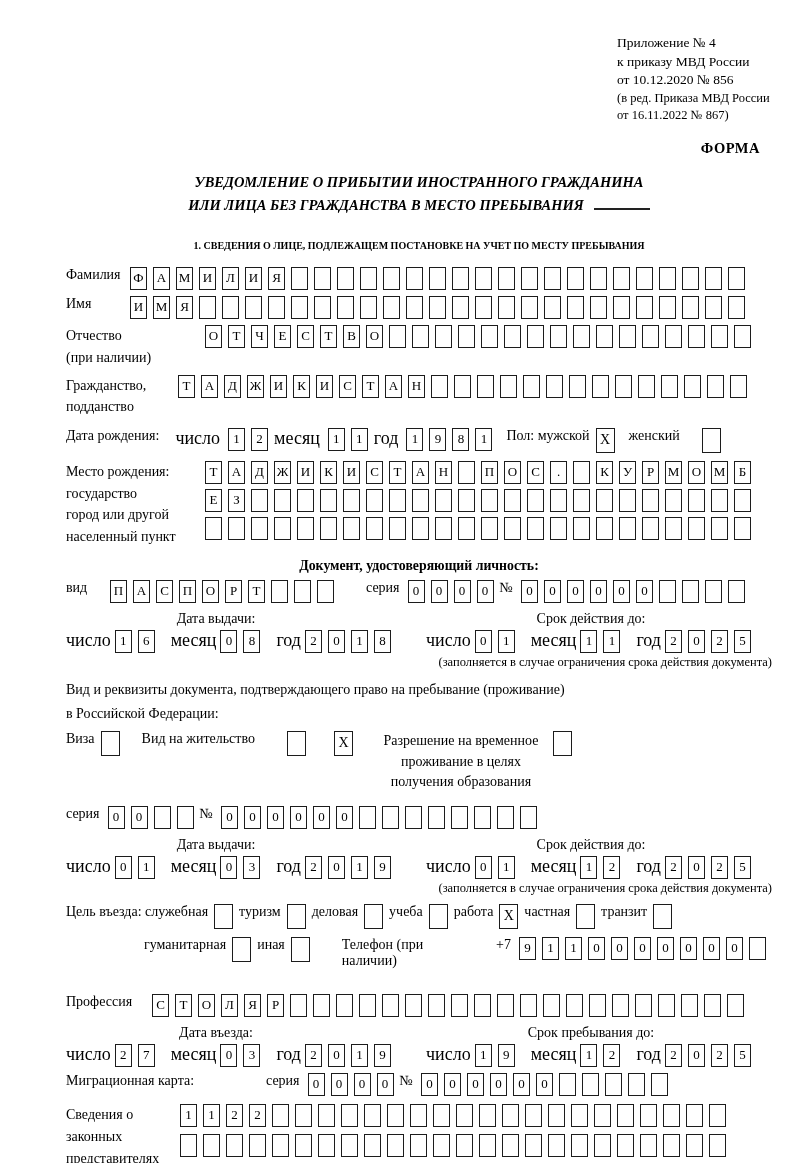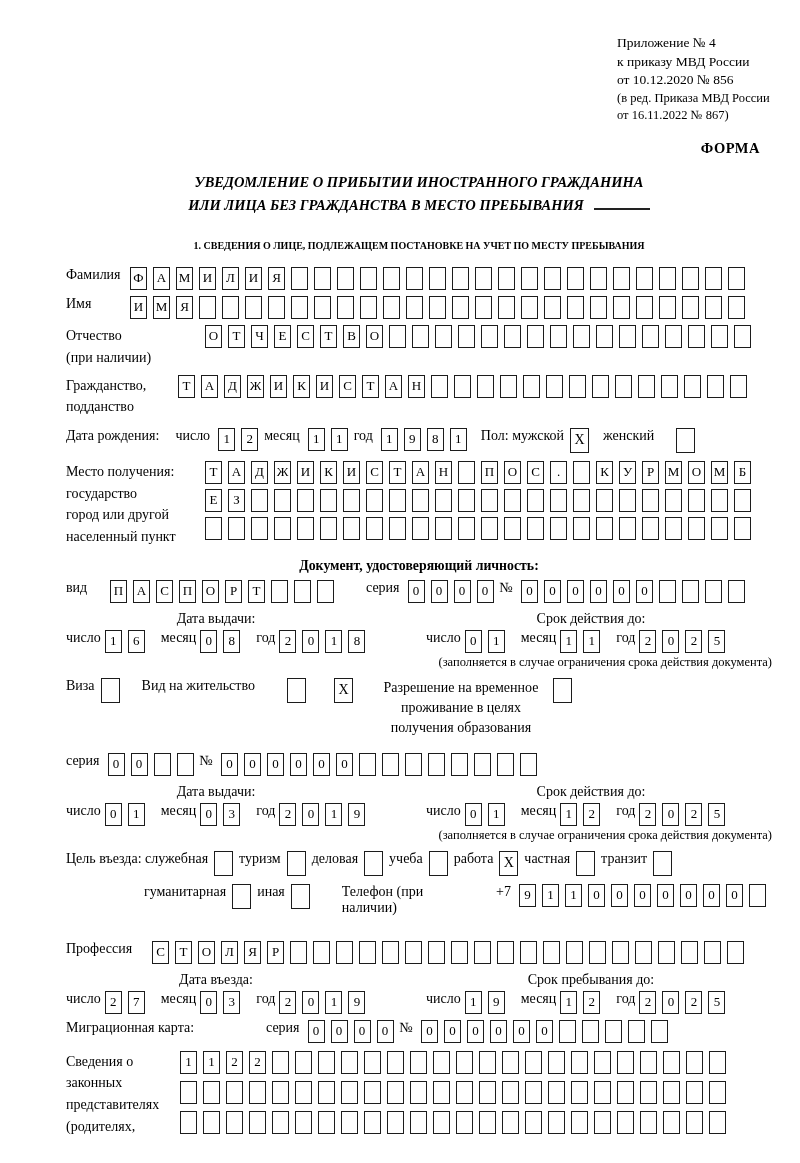--- a/index.html
+++ b/index.html
@@ -10,21 +10,21 @@
   .hdr { margin-left:551px; font-size:13.5px; line-height:1.38; }
   .hdr .small { font-size:12.5px; }
   .form-word { margin-left:551px; text-align:right; padding-right:12px; font-weight:bold; font-size:14.5px; margin-top:16px; letter-spacing:.5px; }
 
   .title { text-align:center; font-weight:bold; font-size:14.5px; line-height:1.55; margin-top:14px;font-style:italic; }
   .blank-line { display:inline-block; width:56px; border-bottom:2px solid #222; height:12px; margin-left:10px; }
 
   .sec-heading { font-weight:bold; font-size:10px; margin-top:24px; margin-bottom:16px; text-align:center; }
 
   .row { display:flex; align-items:flex-start; margin-bottom:6px; font-size:14px; }
-  .lbl { font-size:14px; }
+  .lbl { font-size:18px; }
   .lblw { flex:none; }
   .stack div { line-height:1.55; }
 
   .cells { font-size:0; white-space:nowrap; display:inline-block; vertical-align:top; }
   .cell { display:inline-block; width:17px; height:23px; border:1.6px solid #1c1c1c; margin-right:6px;
           text-align:center; font-size:13px; line-height:20px; vertical-align:top;
           font-family:"Liberation Serif","DejaVu Serif",serif; }
   .cb { display:inline-block; width:19px; height:25px; border:1.6px solid #1c1c1c; text-align:center;
         font-size:14px; line-height:22px; vertical-align:top; margin:0 6px; flex:none; }
 
@@ -111,21 +111,21 @@
     <span>Пол: мужской</span>
     <span class="cb">X</span>
     <span class="gap-s"></span>
     <span>женский</span>
     <span class="gap-m"></span>
     <span class="cb"></span>
   </div>
 
   <div class="row" style="margin-top:8px">
     <div class="lblw stack" style="width:139px">
-      <div>Место получения:</div>
+      <div>Место рождения:</div>
       <div>государство</div>
       <div>город или другой</div>
       <div>населенный пункт</div>
     </div>
     <div>
       <div class="cells" style="display:block;margin-bottom:5px"><span class="cell">Т</span><span class="cell">А</span><span class="cell">Д</span><span class="cell">Ж</span><span class="cell">И</span><span class="cell">К</span><span class="cell">И</span><span class="cell">С</span><span class="cell">Т</span><span class="cell">А</span><span class="cell">Н</span><span class="cell"></span><span class="cell">П</span><span class="cell">О</span><span class="cell">С</span><span class="cell">.</span><span class="cell"></span><span class="cell">К</span><span class="cell">У</span><span class="cell">Р</span><span class="cell">М</span><span class="cell">О</span><span class="cell">М</span><span class="cell">Б</span></div>
       <div class="cells" style="display:block;margin-bottom:5px"><span class="cell">Е</span><span class="cell">З</span><span class="cell"></span><span class="cell"></span><span class="cell"></span><span class="cell"></span><span class="cell"></span><span class="cell"></span><span class="cell"></span><span class="cell"></span><span class="cell"></span><span class="cell"></span><span class="cell"></span><span class="cell"></span><span class="cell"></span><span class="cell"></span><span class="cell"></span><span class="cell"></span><span class="cell"></span><span class="cell"></span><span class="cell"></span><span class="cell"></span><span class="cell"></span><span class="cell"></span></div>
       <div class="cells" style="display:block"><span class="cell"></span><span class="cell"></span><span class="cell"></span><span class="cell"></span><span class="cell"></span><span class="cell"></span><span class="cell"></span><span class="cell"></span><span class="cell"></span><span class="cell"></span><span class="cell"></span><span class="cell"></span><span class="cell"></span><span class="cell"></span><span class="cell"></span><span class="cell"></span><span class="cell"></span><span class="cell"></span><span class="cell"></span><span class="cell"></span><span class="cell"></span><span class="cell"></span><span class="cell"></span><span class="cell"></span></div>
     </div>
   </div>
@@ -163,20 +163,24 @@
         <span class="cells"><span class="cell">0</span><span class="cell">1</span></span>
         <span class="lbl">месяц</span>
         <span class="cells"><span class="cell">1</span><span class="cell">1</span></span>
         <span class="lbl">год</span>
         <span class="cells"><span class="cell">2</span><span class="cell">0</span><span class="cell">2</span><span class="cell">5</span></span>
       </div>
     </div>
   </div>
   <div class="note">(заполняется в случае ограничения срока действия документа)</div>
 
+  <div style="font-size:14px; line-height:1.7">
+    <div>Вид и реквизиты документа, подтверждающего право на пребывание (проживание)</div>
+    <div>в Российской Федерации:</div>
+  </div>
 
   <div class="inline-row" style="margin-top:6px">
     <span>Виза</span>
     <span class="cb"></span>
     <span class="gap-m"></span>
     <span>Вид на жительство</span>
     <span class="gap-l"></span>
     <span class="cb"></span>
     <span class="gap-m"></span>
     <span class="cb">X</span>

